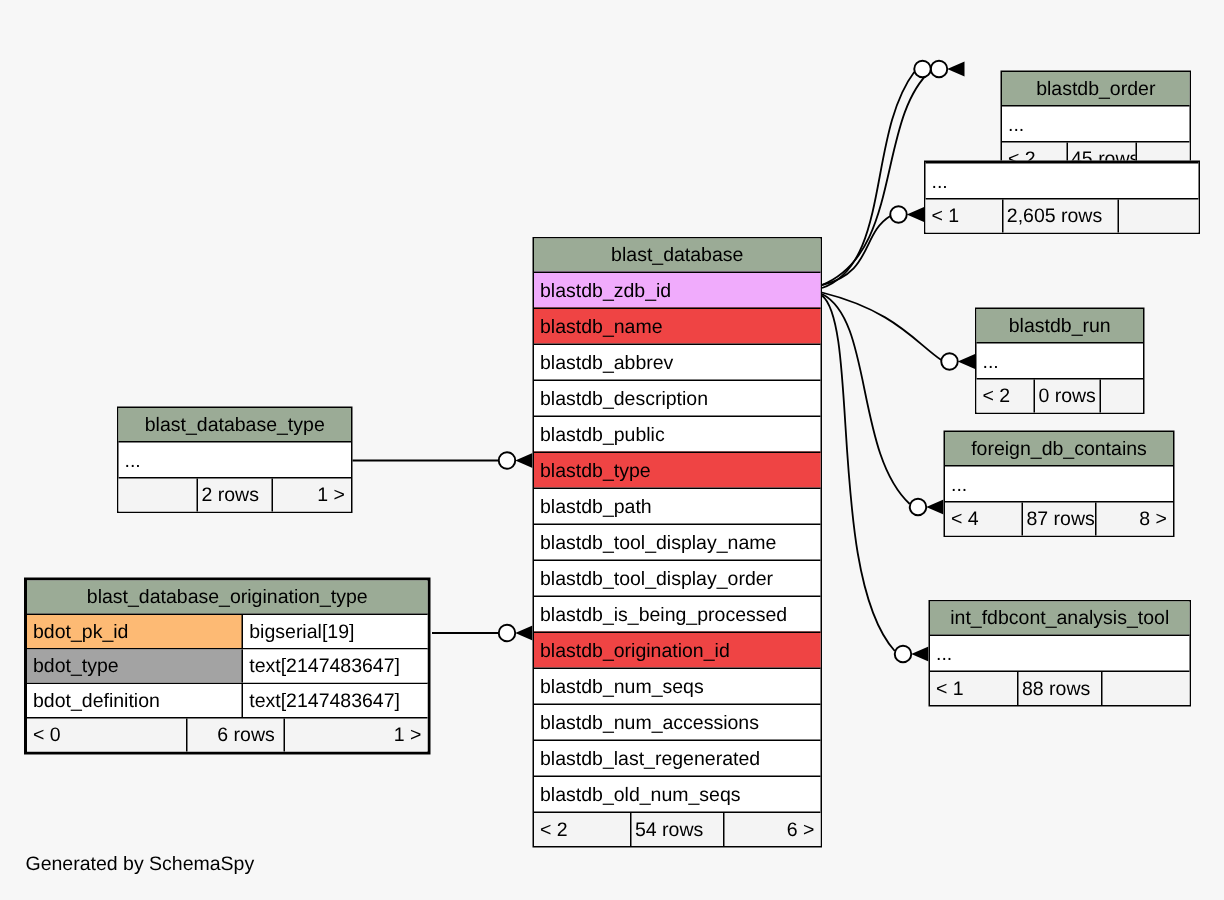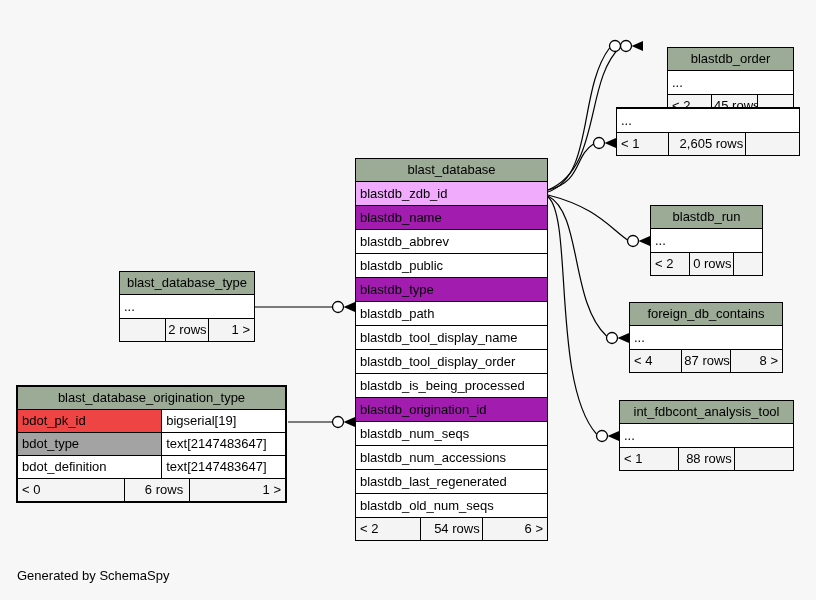--- a/index.html
+++ b/index.html
@@ -18,41 +18,41 @@
   .hdr{
     background:#9bab96;text-align:center;height:22px;line-height:22px;
     padding:0 4px;white-space:nowrap;
   }
   .row{
     height:22px;line-height:22px;padding:0 4px;border-top:1px solid #000;
     white-space:nowrap;overflow:hidden;
   }
   .row.body{height:23px;line-height:23px;}
   .row.pk{background:#f0abfc;}
-  .row.idx{background:#a21caf;}
+  .row.idx{background:#ef4444;}
   .cols{display:flex;border-top:1px solid #000;height:22px;line-height:22px;white-space:nowrap;}
   .cols .c-name{width:54%;padding:0 4px;border-right:1px solid #000;box-sizing:border-box;}
   .cols .c-type{width:46%;padding:0 4px;box-sizing:border-box;background:#fff;}
-  .cols.pk .c-name{background:#ef4444;}
+  .cols.pk .c-name{background:#fdba74;}
   .cols.idx .c-name{background:#a3a3a3;}
   .ftr{display:flex;border-top:1px solid #000;height:22px;line-height:22px;background:#f4f4f4;}
   .ftr div{box-sizing:border-box;overflow:hidden;white-space:nowrap;}
   .ftr .l{text-align:left;padding:0 4px;}
-  .ftr .m{text-align:right;padding:0 2px;border-left:1px solid #000;}
+  .ftr .m{text-align:left;padding:0 2px;border-left:1px solid #000;}
   .ftr .r{text-align:right;padding:0 4px;border-left:1px solid #000;}
   .f3 .l,.f3 .m,.f3 .r{flex:1;}
   #credit{position:absolute;left:17px;top:568px;font-size:13px;}
   
   #t-bd  {left:355px;top:158px;width:193px;}
-  #t-bdt {left:78px; top:271px;width:136px;margin-left:41px;}
+  #t-bdt {left:78px; top:271px;width:157px;}
   #t-bdot{left:16px; top:385px;width:271px;}
   #t-ord {left:667px;top:11px; width:127px;margin-top:36px;}
   #t-rgc {left:616px;top:107px;width:184px;}
   #t-run {left:650px;top:205px;width:113px;}
-  #t-fdc {left:629px;top:302px;width:154px;}
+  #t-fdc {left:629px;top:287px;width:154px;}
   #t-ifat{left:619px;top:400px;width:175px;}
 </style>
 </head>
 <body>
 
 <svg id="edges" viewBox="0 0 816 600" xmlns="http://www.w3.org/2000/svg">
   <g stroke="#000" stroke-width="1.2" fill="none">
     <path d="M548,190 C602,168 584,80 620.5,47"></path>
     <path d="M548,192 C594,176 578,90 609.5,48"></path>
     <path d="M548,190 C582,182 574,156 593.5,144"></path>
@@ -81,20 +81,21 @@
     <polygon points="355,302 355,312 343.5,307"></polygon>
     <polygon points="355,417 355,427 343.5,422"></polygon>
   </g>
 </svg>
 
 <div id="t-bd" class="table">
   <div class="hdr">blast_database</div>
   <div class="row body pk">blastdb_zdb_id</div>
   <div class="row body idx">blastdb_name</div>
   <div class="row body">blastdb_abbrev</div>
+  <div class="row body">blastdb_description</div>
   <div class="row body">blastdb_public</div>
   <div class="row body idx">blastdb_type</div>
   <div class="row body">blastdb_path</div>
   <div class="row body">blastdb_tool_display_name</div>
   <div class="row body">blastdb_tool_display_order</div>
   <div class="row body">blastdb_is_being_processed</div>
   <div class="row body idx">blastdb_origination_id</div>
   <div class="row body">blastdb_num_seqs</div>
   <div class="row body">blastdb_num_accessions</div>
   <div class="row body">blastdb_last_regenerated</div>

